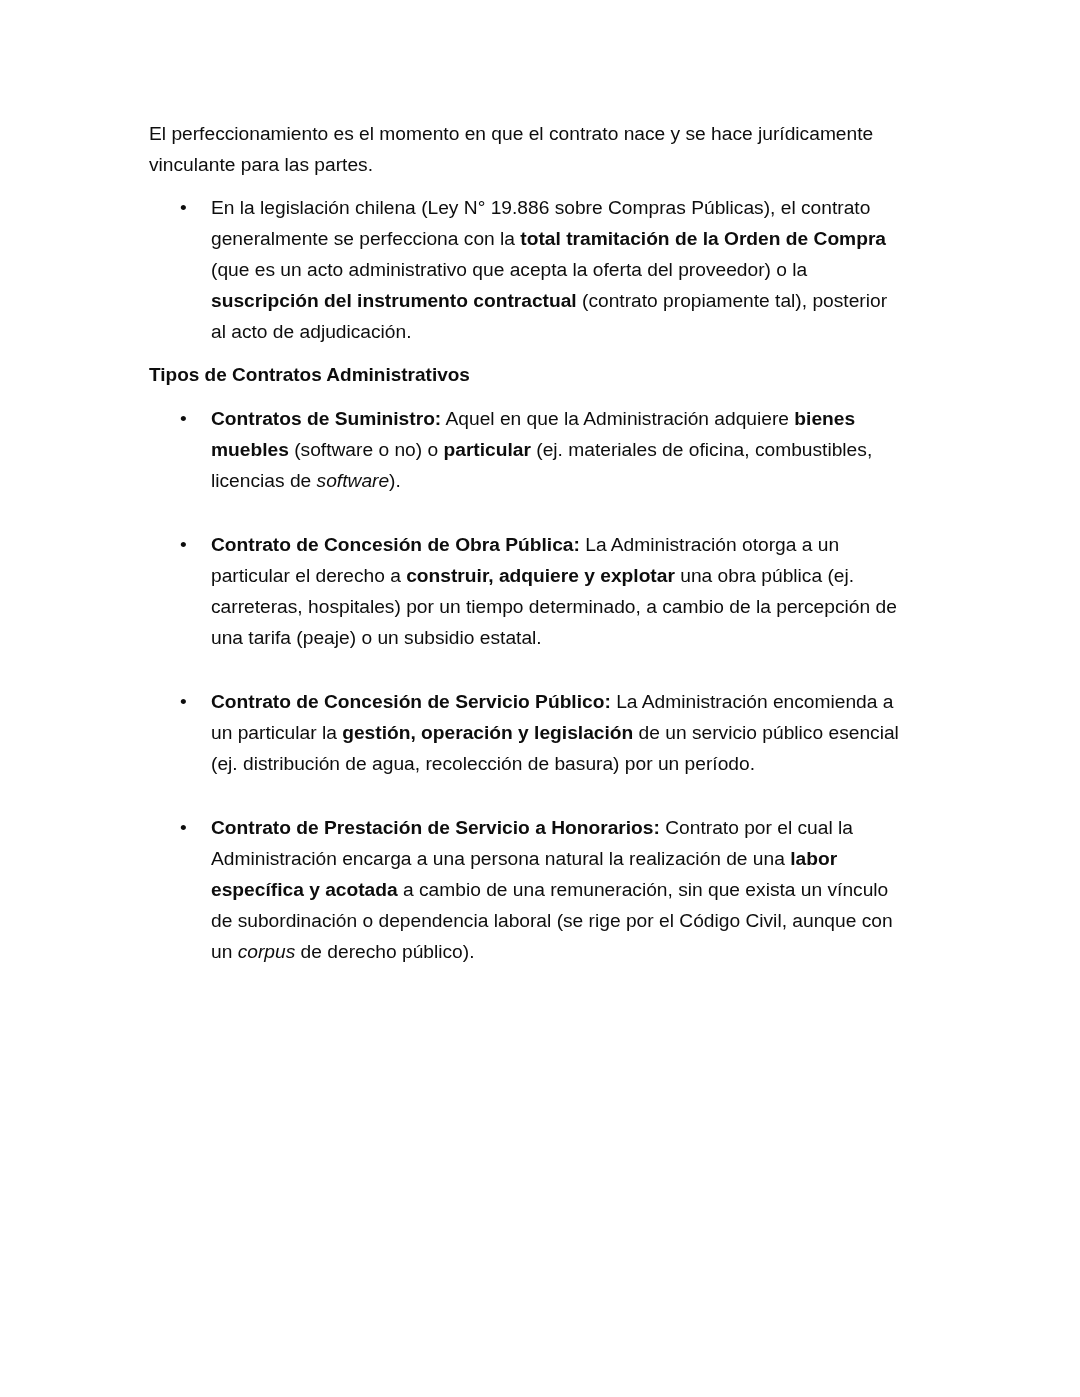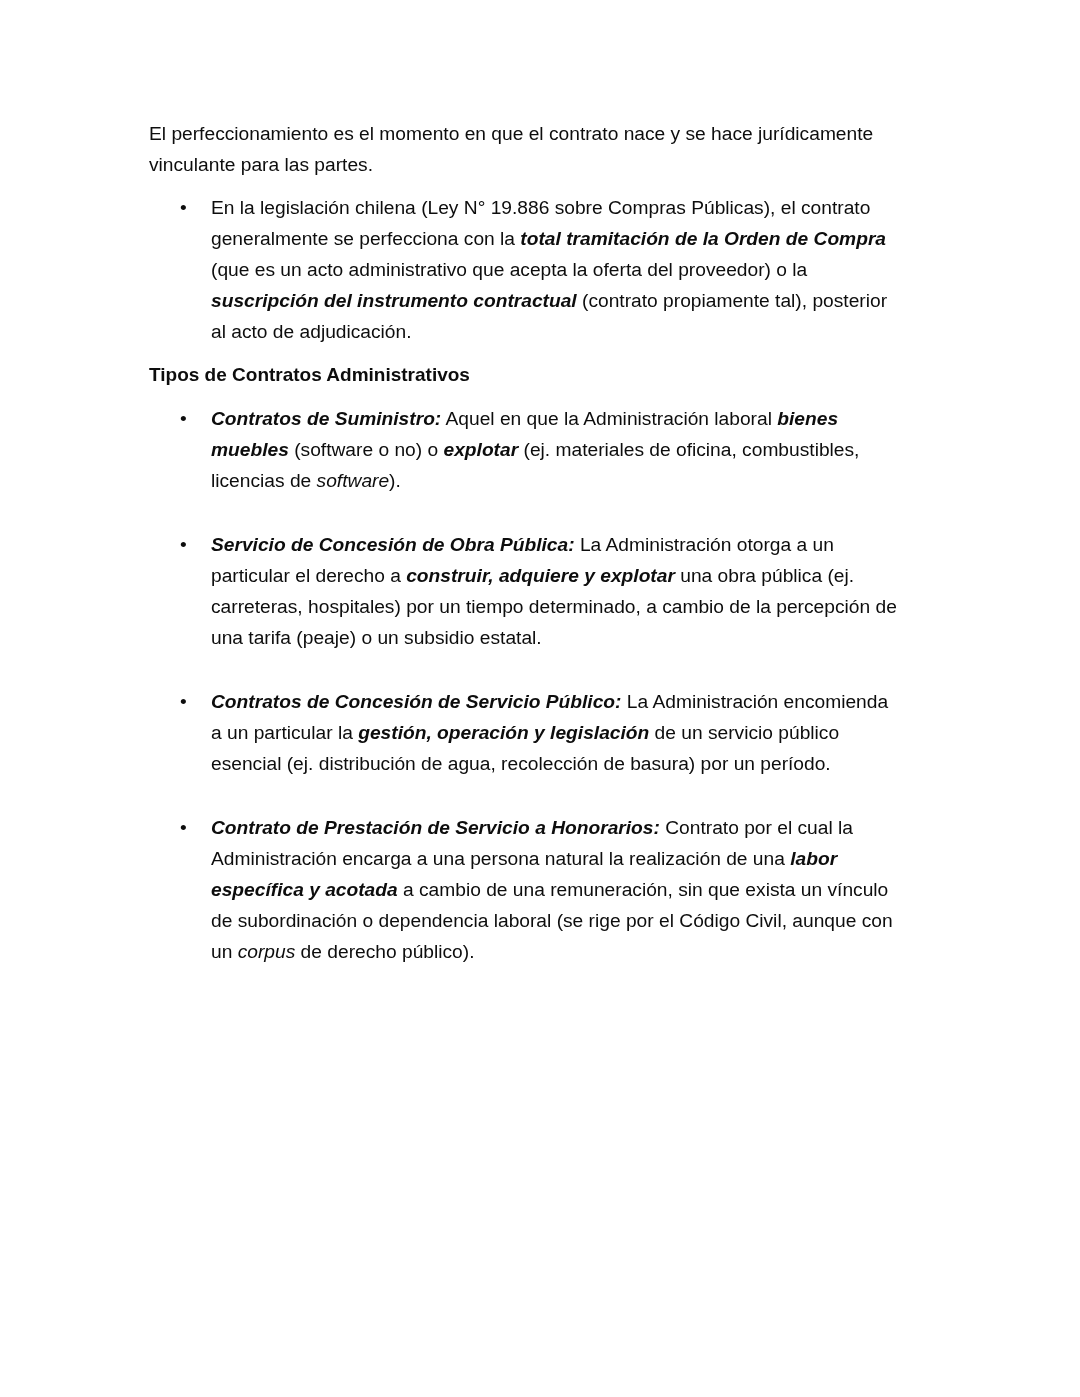--- a/index.html
+++ b/index.html
@@ -75,38 +75,38 @@
   .bullet-item::before {
     content: "\2022";
     position: absolute;
     left: 31px;           
     top: 0;
     font-size: 19.2px;
     line-height: 31px;
     color: #0d0d0d;
   }
 
-  b, .b { font-weight: bold; font-style: italic; }
+  b, .b { font-weight: bold; }
   i, .i { }
 </style>
 </head>
 <body>
 
 <div class="page">
   <div class="doc-body">
 
     <p class="para">El perfeccionamiento es el momento en que el contrato nace y se hace jurídicamente vinculante para las partes.</p>
 
     <ul class="bullet-list first-list">
         <li class="bullet-item"><span>En la legislación chilena (Ley N° 19.886 sobre Compras Públicas), el contrato generalmente se perfecciona con la </span><b>total tramitación de la Orden de Compra</b><span> (que es un acto administrativo que acepta la oferta del proveedor) o la </span><b>suscripción del instrumento contractual</b><span> (contrato propiamente tal), posterior al acto de adjudicación.</span></li>
       </ul>
 
     <p class="section-heading">Tipos de Contratos Administrativos</p>
 
     <ul class="bullet-list types-list">
-        <li class="bullet-item"><b>Contratos de Suministro:</b><span> Aquel en que la Administración laboral </span><b>bienes muebles</b><span> (software o no) o </span><b>explotar</b><span> (ej. materiales de oficina, combustibles, licencias de </span><i>software</i><span>).</span></li>
-        <li class="bullet-item"><b>Servicio de Concesión de Obra Pública:</b><span> La Administración otorga a un particular el derecho a </span><b>construir, adquiere y explotar</b><span> una obra pública (ej. carreteras, hospitales) por un tiempo determinado, a cambio de la percepción de una tarifa (peaje) o un subsidio estatal.</span></li>
-        <li class="bullet-item"><b>Contratos de Concesión de Servicio Público:</b><span> La Administración encomienda a un particular la </span><b>gestión, operación y legislación</b><span> de un servicio público esencial (ej. distribución de agua, recolección de basura) por un período.</span></li>
+        <li class="bullet-item"><b>Contratos de Suministro:</b><span> Aquel en que la Administración adquiere </span><b>bienes muebles</b><span> (software o no) o </span><b>particular</b><span> (ej. materiales de oficina, combustibles, licencias de </span><i>software</i><span>).</span></li>
+        <li class="bullet-item"><b>Contrato de Concesión de Obra Pública:</b><span> La Administración otorga a un particular el derecho a </span><b>construir, adquiere y explotar</b><span> una obra pública (ej. carreteras, hospitales) por un tiempo determinado, a cambio de la percepción de una tarifa (peaje) o un subsidio estatal.</span></li>
+        <li class="bullet-item"><b>Contrato de Concesión de Servicio Público:</b><span> La Administración encomienda a un particular la </span><b>gestión, operación y legislación</b><span> de un servicio público esencial (ej. distribución de agua, recolección de basura) por un período.</span></li>
         <li class="bullet-item"><b>Contrato de Prestación de Servicio a Honorarios:</b><span> Contrato por el cual la Administración encarga a una persona natural la realización de una </span><b>labor específica y acotada</b><span> a cambio de una remuneración, sin que exista un vínculo de subordinación o dependencia laboral (se rige por el Código Civil, aunque con un </span><i>corpus</i><span> de derecho público).</span></li>
       </ul>
 
   </div>
 </div>
 
 </body></html>

